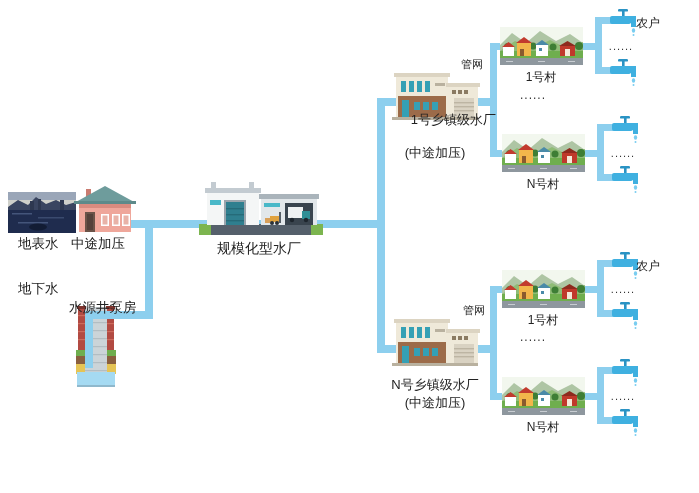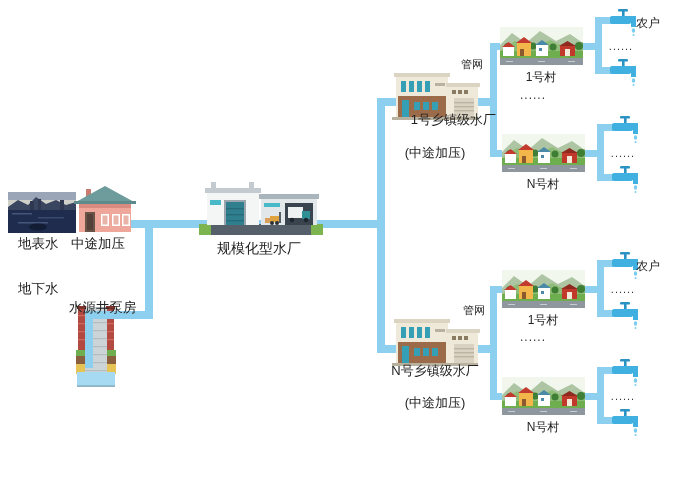--- a/index.html
+++ b/index.html
@@ -282,21 +282,21 @@
   <div class="lbl ctr f13" style="left:374px;top:112px;width:122px;text-align:right;">1号乡镇级水厂</div>
   <div class="lbl ctr f13" style="left:374px;top:145px;width:122px;">(中途加压)</div>
   <div class="lbl f11" style="left:461px;top:58px;">管网</div>
   <div class="lbl ctr f12" style="left:502px;top:70px;width:78px;">1号村</div>
   <div class="lbl f12" style="left:636px;top:16px;">农户</div>
   <div class="lbl ctr f11 dots" style="left:601px;top:40px;width:40px;">......</div>
   <div class="lbl ctr f12 dots" style="left:498px;top:88px;width:70px;">......</div>
   <div class="lbl ctr f12" style="left:504px;top:177px;width:78px;">N号村</div>
   <div class="lbl ctr f11 dots" style="left:603px;top:147px;width:40px;">......</div>
 
-  <div class="lbl ctr f13" style="left:374px;top:363px;width:122px;">N号乡镇级水厂</div>
+  <div class="lbl ctr f13" style="left:374px;top:377px;width:122px;">N号乡镇级水厂</div>
   <div class="lbl ctr f13" style="left:374px;top:395px;width:122px;">(中途加压)</div>
   <div class="lbl f11" style="left:463px;top:304px;">管网</div>
   <div class="lbl ctr f12" style="left:504px;top:313px;width:78px;">1号村</div>
   <div class="lbl f12" style="left:636px;top:259px;">农户</div>
   <div class="lbl ctr f11 dots" style="left:603px;top:283px;width:40px;">......</div>
   <div class="lbl ctr f12 dots" style="left:498px;top:330px;width:70px;">......</div>
   <div class="lbl ctr f12" style="left:504px;top:420px;width:78px;">N号村</div>
   <div class="lbl ctr f11 dots" style="left:603px;top:390px;width:40px;">......</div>
 
 </div>

